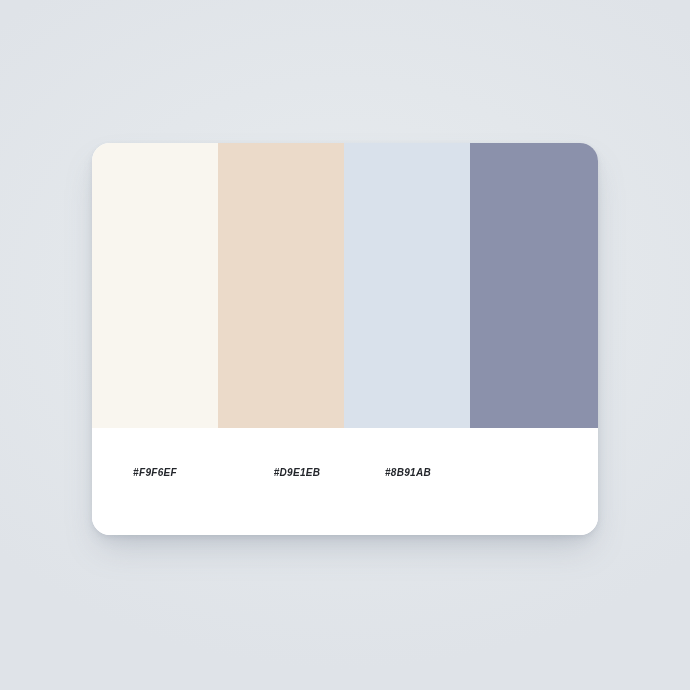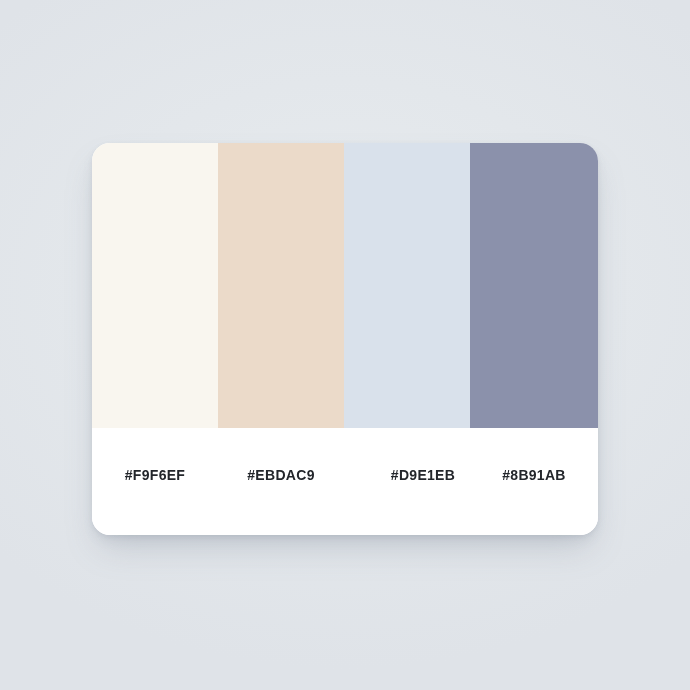--- a/index.html
+++ b/index.html
@@ -72,48 +72,46 @@
     box-sizing: border-box;
   }
 
   .label-cell-0 { width: 126px; }
   .label-cell-1 { width: 126px; }
   .label-cell-2 { width: 126px; }
   .label-cell-3 { width: 128px; }
 
   .hex-label {
     font-family: "Liberation Sans", sans-serif;
-    font-size: 14px;
+    font-size: 10px;
     font-weight: bold;
     letter-spacing: 0.3px;
     color: #23262b;
     white-space: nowrap;
+    font-style: italic;
   }
 </style>
 </head>
 <body style="background: rgb(227, 231, 235);">
 
 <div class="backdrop"></div>
 
 <div class="palette-card">
 
   <div class="swatch-strip">
     <div class="swatch swatch-0" style="background: rgb(249, 246, 239);"></div>
     <div class="swatch swatch-1" style="background: rgb(235, 218, 201);"></div>
     <div class="swatch swatch-2" style="background: rgb(217, 225, 235);"></div>
     <div class="swatch swatch-3" style="background: rgb(139, 145, 171);"></div>
   </div>
 
   <div class="label-strip">
     <div class="label-cell label-cell-0">
       <span class="hex-label" style="color: rgb(35, 38, 43);">#F9F6EF</span>
     </div>
-    <div class="label-cell label-cell-1">
-      <span class="hex-label" style="color: rgb(35, 38, 43);">#EBDAC9</span>
-    </div>
     <div class="label-cell label-cell-2">
       <span class="hex-label" style="color: rgb(35, 38, 43); margin-left: 32px;">#D9E1EB</span>
     </div>
     <div class="label-cell label-cell-3">
       <span class="hex-label" style="color: rgb(35, 38, 43);">#8B91AB</span>
     </div>
   </div>
 
 </div>
 

